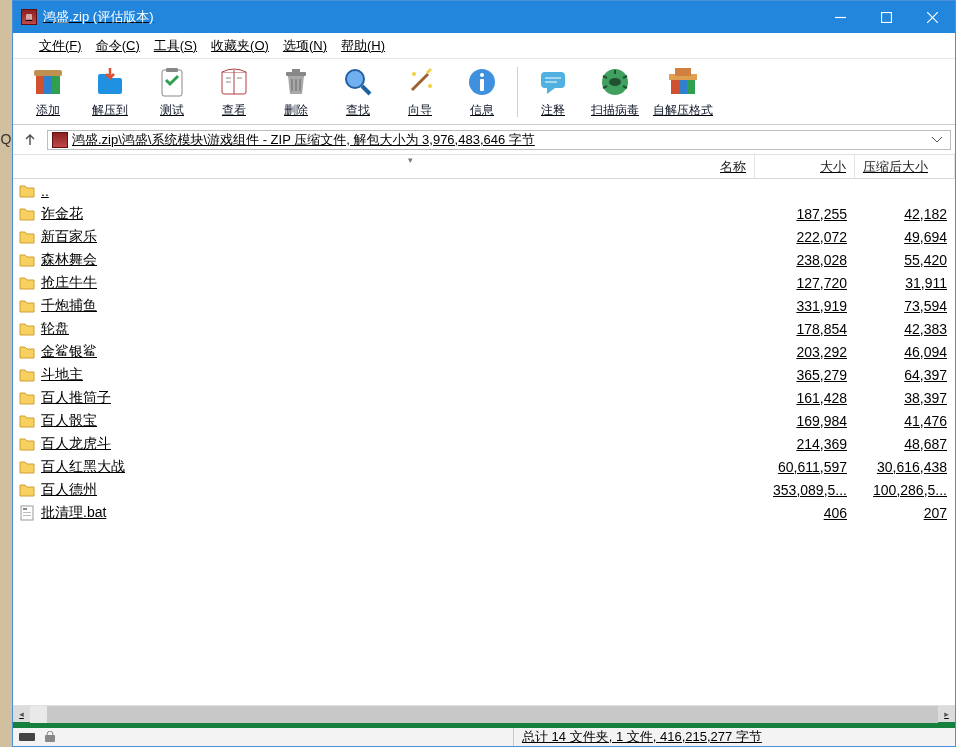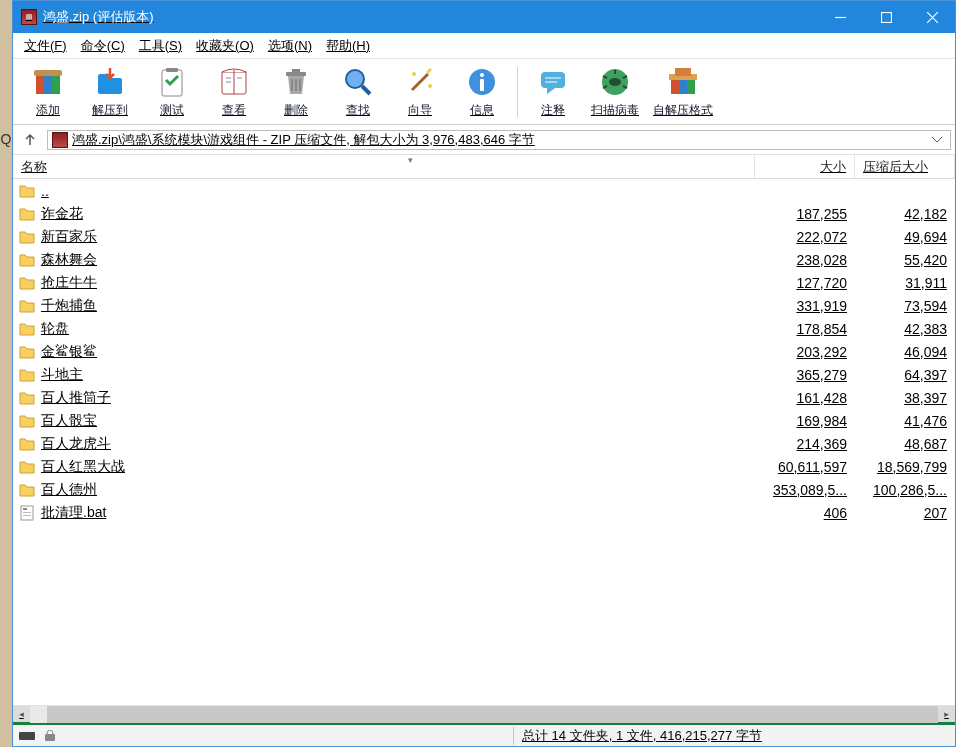--- a/index.html
+++ b/index.html
@@ -4,49 +4,49 @@
 <style>
 * { margin: 0; padding: 0; box-sizing: border-box; font-family: "Microsoft YaHei", "Segoe UI", sans-serif; }
 body { width: 956px; height: 747px; display: flex; overflow: hidden; background: #f0f0f0; }
 .sliver { width: 12px; height: 100%; background: #d0c0a0; display: flex; flex-direction: column; align-items: center; justify-content: flex-end; font-size: 14px; color: #333; }
 .window { flex: 1; display: flex; flex-direction: column; background: #fff; border: 1px solid #4a90d9; text-decoration: underline; }
 .titlebar { height: 32px; background: #2186dc; display: flex; align-items: center; color: #fff; font-size: 13px; }
 .t-icon { width: 16px; height: 16px; margin: 0 6px 0 8px; background: linear-gradient(#8a2020,#c04848); border:1px solid #601010; display:flex; align-items:center; justify-content:center; font-size:7px; color:#fff; }
 .t-title { flex: 1; }
 .wbtn { width: 46px; height: 32px; display: flex; align-items: center; justify-content: center; }
 .wbtn svg { stroke: #fff; stroke-width: 1.2; fill: none; }
-.menubar { height: 26px; background: #fff; display: flex; align-items: center; font-size: 13px; padding: 0 4px; border-bottom: 1px solid #e6e6e6; }
+.menubar { height: 26px; background: #fff; display: flex; align-items: center; font-size: 13px; padding: 0 19px; border-bottom: 1px solid #e6e6e6; }
 .menuitem { padding: 2px 7px; }
 .menuitem u { text-decoration: underline; }
 .toolbar { height: 66px; background: #fff; display: flex; align-items: center; padding: 2px 4px; border-bottom: 1px solid #cfcfcf; }
 .tbtn { width: 62px; height: 62px; display: flex; flex-direction: column; align-items: center; justify-content: center; font-size: 12px; color: #0f172a; gap: 2px; border-radius:3px; }
 .tico { width: 36px; height: 36px; display:flex; align-items:center; justify-content:center; }
 .sep { width: 1px; height: 50px; background: #d0d0d0; margin: 0 4px; }
 .pathbar { height: 30px; display: flex; align-items: center; border-bottom: 1px solid #e0e0e0; padding: 2px 4px; gap:4px;}
 .upbtn { width: 26px; height: 24px; display:flex; align-items:center; justify-content:center; border:1px solid transparent;}
 .pathbox { flex: 1; height: 20px; border: 1px solid #bdbdbd; background: #fff; display: flex; align-items: center; font-size: 13px; padding: 0 4px; gap:4px;}
 .pathbox .pi { width:16px; height:16px; background: linear-gradient(#8a2020,#c04848); border:1px solid #601010;}
 .pathdd { width: 18px; display:flex; align-items:center; justify-content:center;}
 .listhdr { height: 24px; background: #fff; display: flex; border-bottom: 1px solid #d8d8d8; font-size: 13px; color: #222; position:relative;}
 .col { display: flex; align-items: center; padding: 0 8px; border-right: 1px solid #e4e4e4; }
-.col.name { flex: 1; justify-content:flex-start;}
+.col.name { flex: 1; justify-content:flex-end;}
 .col.size { width: 100px; justify-content: flex-end; }
 .col.csize { width: 100px; }
 .sortind { position:absolute; left:395px; top:0; font-size:9px; color:#777;}
 .filelist { flex: 1; overflow: hidden; background: #fff; font-size: 14px; }
 .row { height: 23px; display: flex; align-items: center; }
 .row .nm { flex: 1; display: flex; align-items: center; padding-left: 6px; gap: 6px; overflow:hidden; white-space:nowrap;}
 .row .sz { width: 100px; text-align: right; padding-right: 8px; }
 .row .cz { width: 100px; text-align: right; padding-right: 8px; }
 .fico { width: 16px; height: 16px; }
 .hscroll { height: 17px; background: #f0f0f0; display: flex; align-items: center; border-top:1px solid #e0e0e0;}
 .hs-arrow { width: 17px; height: 17px; background: #dcdcdc; display:flex; align-items:center; justify-content:center; font-size:9px; color:#555;}
 .hs-track { flex:1; height:17px; background:#e9e9e9; position:relative;}
 .hs-thumb { position:absolute; left:17px; right:0; top:0; bottom:0; background:#c8c8c8;}
-.statusbar { height: 24px; background: #f3f3f3; display: flex; align-items: center; font-size: 13px; border-top: 3px solid #15803d; }
+.statusbar { height: 24px; background: #f3f3f3; display: flex; align-items: center; font-size: 13px; border-top: 6px solid #15803d; }
 .sb-left { width: 500px; display:flex; align-items:center; padding-left:6px; gap:4px;}
 .sb-div { width:1px; height:18px; background:#c8c8c8;}
 .sb-right { flex:1; padding-left:8px;}
 </style>
 </head>
 <body>
 
 <div class="sliver">
     <span style="margin-bottom:600px;">Q</span>
   </div>
@@ -363,21 +363,21 @@
         <div class="cz">48,687</div>
       </div>
       <div class="row">
         <div class="nm">
           <svg class="fico" viewBox="0 0 16 16">
             <path d="M1 3 L6 3 L8 5 L15 5 L15 14 L1 14 Z" fill="#f8d060" stroke="#d0a030"></path>
           </svg>
           <span>百人红黑大战</span>
         </div>
         <div class="sz">60,611,597</div>
-        <div class="cz">18,569,799</div>
+        <div class="cz">30,616,438</div>
       </div>
       <div class="row">
         <div class="nm">
           <svg class="fico" viewBox="0 0 16 16">
             <path d="M1 3 L6 3 L8 5 L15 5 L15 14 L1 14 Z" fill="#f8d060" stroke="#d0a030"></path>
           </svg>
           <span>百人德州</span>
         </div>
         <div class="sz">353,089,5...</div>
         <div class="cz">100,286,5...</div>

